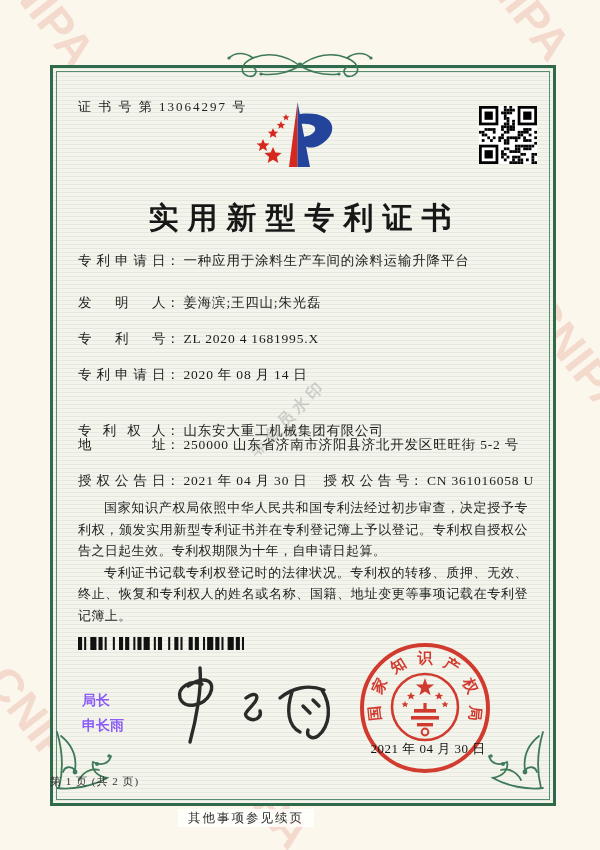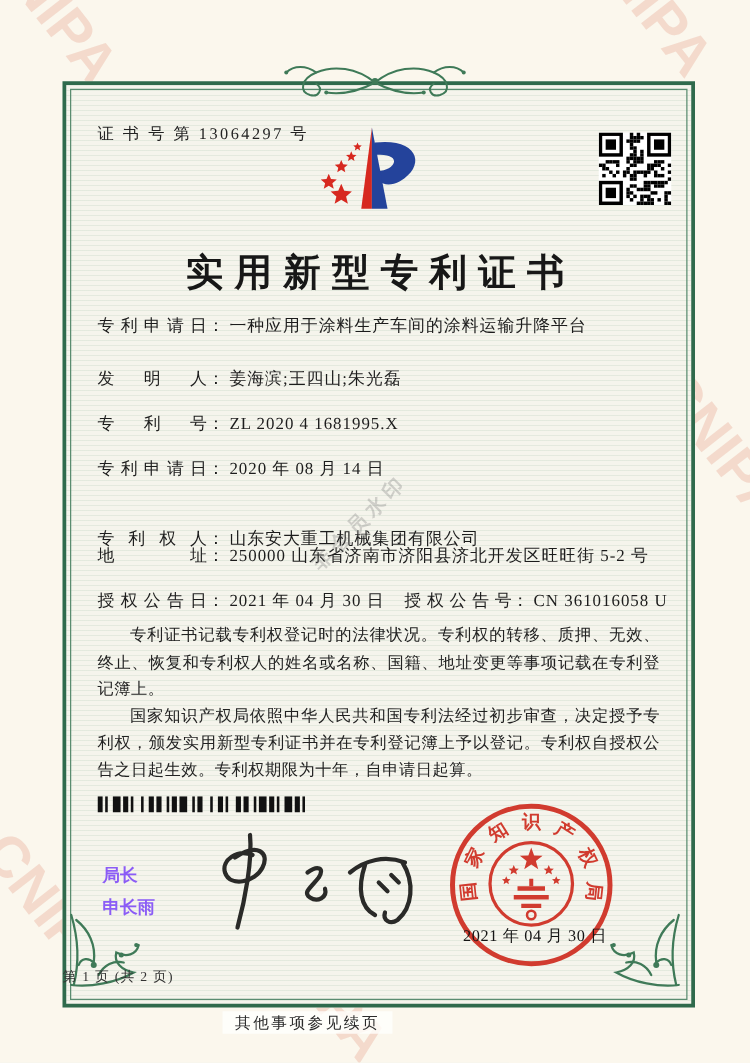--- a/index.html
+++ b/index.html
@@ -295,22 +295,22 @@
     <span style="display:inline-block;width:242px;">
       <span class="flabel">授权公告日</span><span class="colon">：</span><span class="fvalue">2021 年 04 月 30 日</span>
     </span>
     <span>
       <span class="flabel2">授权公告号</span><span class="colon">：</span><span class="fvalue">CN 361016058 U</span>
     </span>
   </div>
 </div>
 
 <div class="paras">
+  <p>国家知识产权局依照中华人民共和国专利法经过初步审查，决定授予专利权，颁发实用新型专利证书并在专利登记簿上予以登记。专利权自授权公告之日起生效。专利权期限为十年，自申请日起算。</p>
   <p>专利证书记载专利权登记时的法律状况。专利权的转移、质押、无效、终止、恢复和专利权人的姓名或名称、国籍、地址变更等事项记载在专利登记簿上。</p>
-  <p>国家知识产权局依照中华人民共和国专利法经过初步审查，决定授予专利权，颁发实用新型专利证书并在专利登记簿上予以登记。专利权自授权公告之日起生效。专利权期限为十年，自申请日起算。</p>
 </div>
 
 <svg class="barcode" viewBox="0 0 166 13" preserveAspectRatio="none" id="barcode-svg">
     <rect x="0" y="0" width="4.098765432098766" height="13" fill="#111"></rect>
     <rect x="6.148148148148149" y="0" width="2.049382716049383" height="13" fill="#111"></rect>
     <rect x="12.296296296296298" y="0" width="6.148148148148149" height="13" fill="#111"></rect>
     <rect x="20.49382716049383" y="0" width="4.098765432098766" height="13" fill="#111"></rect>
     <rect x="26.641975308641978" y="0" width="2.049382716049383" height="13" fill="#111"></rect>
     <rect x="34.839506172839506" y="0" width="2.049382716049383" height="13" fill="#111"></rect>
     <rect x="40.98765432098765" y="0" width="4.098765432098766" height="13" fill="#111"></rect>

